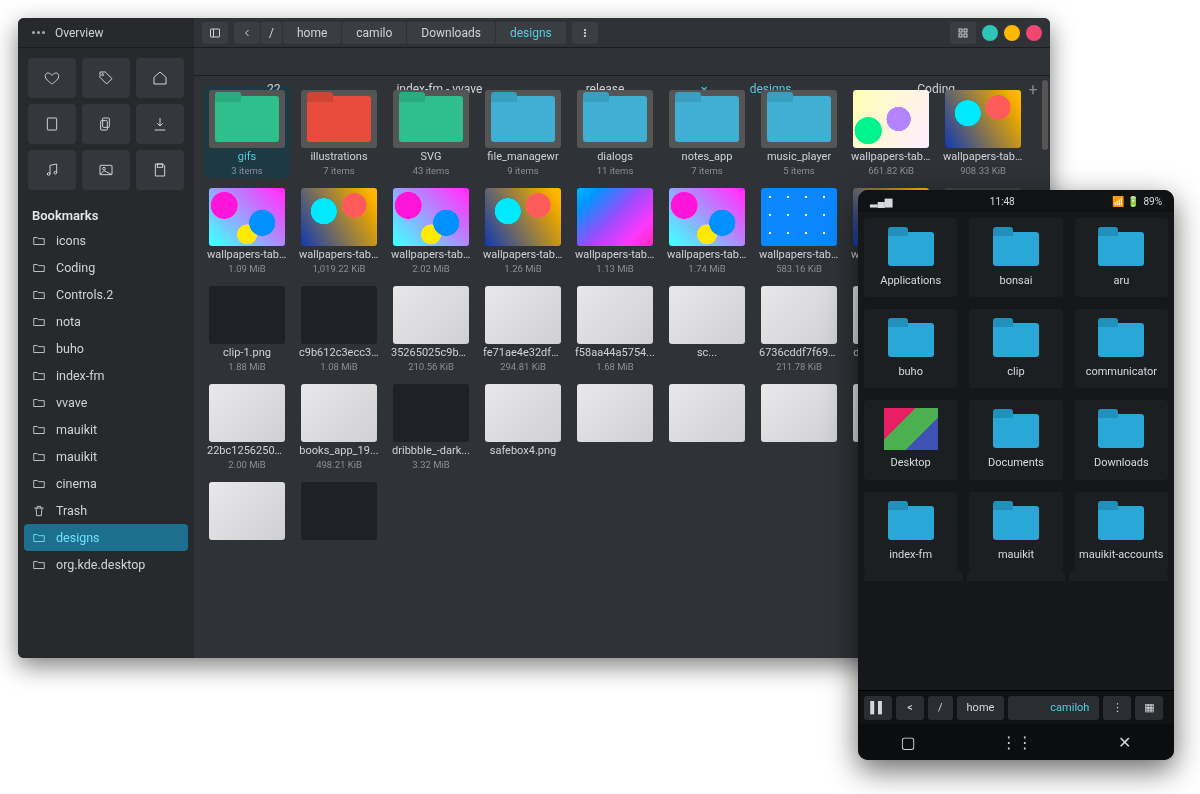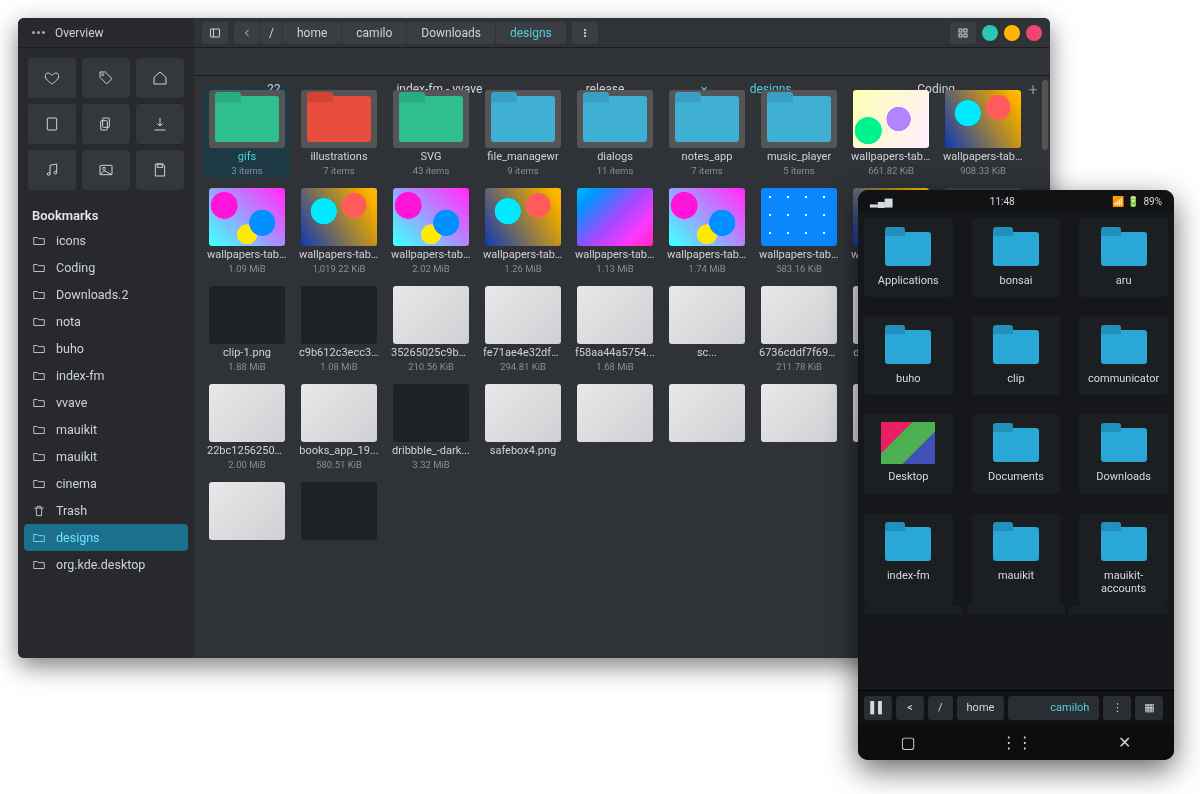--- a/index.html
+++ b/index.html
@@ -78,21 +78,21 @@
 
 
 .win-mobile{
   position:absolute; right:26px; top:190px; width:316px; height:570px;
   background:#15171a; border-radius:10px; box-shadow:0 10px 30px rgba(0,0,0,.6);
   color:#d6dadf; font-size:12px; display:flex; flex-direction:column; overflow:hidden;
 }
 .m-status{height:22px; display:flex; align-items:center; justify-content:space-between; padding:0 12px; font-size:10px; background:#101214;}
 .m-status span{display:flex; align-items:center; gap:4px;}
 .m-grid-wrap{flex:1; overflow:auto; padding:6px 6px 0;}
-.m-grid{display:grid; grid-template-columns:repeat(3, 1fr); gap:19px;}
+.m-grid{display:grid; grid-template-columns:repeat(3, 1fr); gap:12px;}
 .m-cell{display:flex; flex-direction:column; align-items:center; background:#1c1f22; border-radius:4px; padding:8px 4px 10px; gap:6px; cursor:pointer;}
 .m-th{width:54px;height:42px;position:relative;}
 .m-folder::before{content:"";position:absolute;inset:6px 4px 2px 4px;background:#29a8d8;border-radius:3px;}
 .m-folder::after{content:"";position:absolute;left:4px;top:1px;width:20px;height:9px;background:#2190bb;border-radius:3px 3px 0 0;}
 .m-desktop{background:linear-gradient(135deg,#e91e63 0 33%,#4caf50 33% 66%,#3f51b5 66%);}
 .m-lbl{font-size:11px;text-align:center;line-height:1.2;}
 .m-row-fade{display:grid;grid-template-columns:repeat(3,1fr);gap:4px;height:10px;}
 .m-row-fade div{background:#1c1f22;border-radius:4px 4px 0 0;}
 .m-nav{height:34px;display:flex;align-items:center;gap:4px;padding:0 6px;background:#101214;border-top:1px solid #000;}
 .m-btn{height:24px;background:#2a2e32;border-radius:3px;display:flex;align-items:center;justify-content:center;padding:0 10px;font-size:11px;cursor:pointer;}
@@ -180,21 +180,21 @@
         <div class="bm-item">
           <svg viewBox="0 0 24 24">
             <path d="M3 6h6l2 2h10v10H3z"></path>
           </svg>
           <span>Coding</span>
         </div>
         <div class="bm-item">
           <svg viewBox="0 0 24 24">
             <path d="M3 6h6l2 2h10v10H3z"></path>
           </svg>
-          <span>Downloads.2</span>
+          <span>Controls.2</span>
         </div>
         <div class="bm-item">
           <svg viewBox="0 0 24 24">
             <path d="M3 6h6l2 2h10v10H3z"></path>
           </svg>
           <span>nota</span>
         </div>
         <div class="bm-item">
           <svg viewBox="0 0 24 24">
             <path d="M3 6h6l2 2h10v10H3z"></path>
@@ -451,21 +451,21 @@
             <div class="sub">1.53 MiB</div>
           </div>
           <div class="cell">
             <div class="thumb img " style=""></div>
             <div class="lbl">22bc12562509...</div>
             <div class="sub">2.00 MiB</div>
           </div>
           <div class="cell">
             <div class="thumb img " style=""></div>
             <div class="lbl">books_app_19...</div>
-            <div class="sub">580.51 KiB</div>
+            <div class="sub">498.21 KiB</div>
           </div>
           <div class="cell">
             <div class="thumb img dark" style=""></div>
             <div class="lbl">dribbble_-dark...</div>
             <div class="sub">3.32 MiB</div>
           </div>
           <div class="cell">
             <div class="thumb img " style=""></div>
             <div class="lbl">safebox4.png</div>
             <div class="sub"></div>

